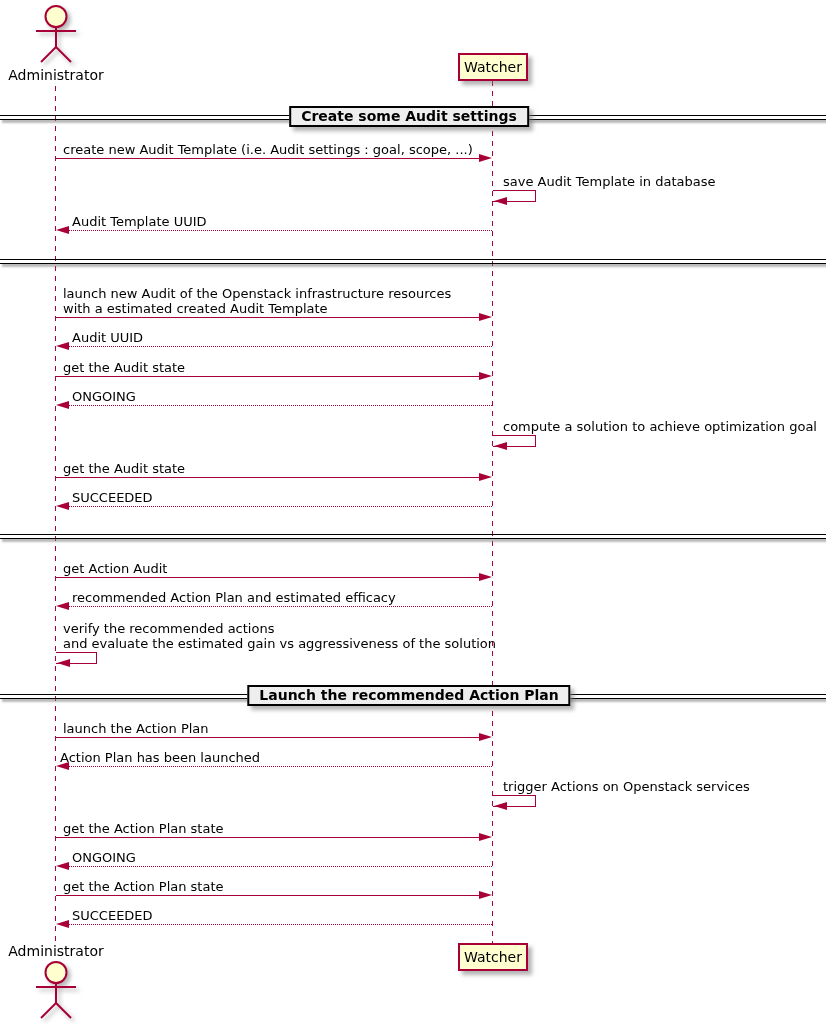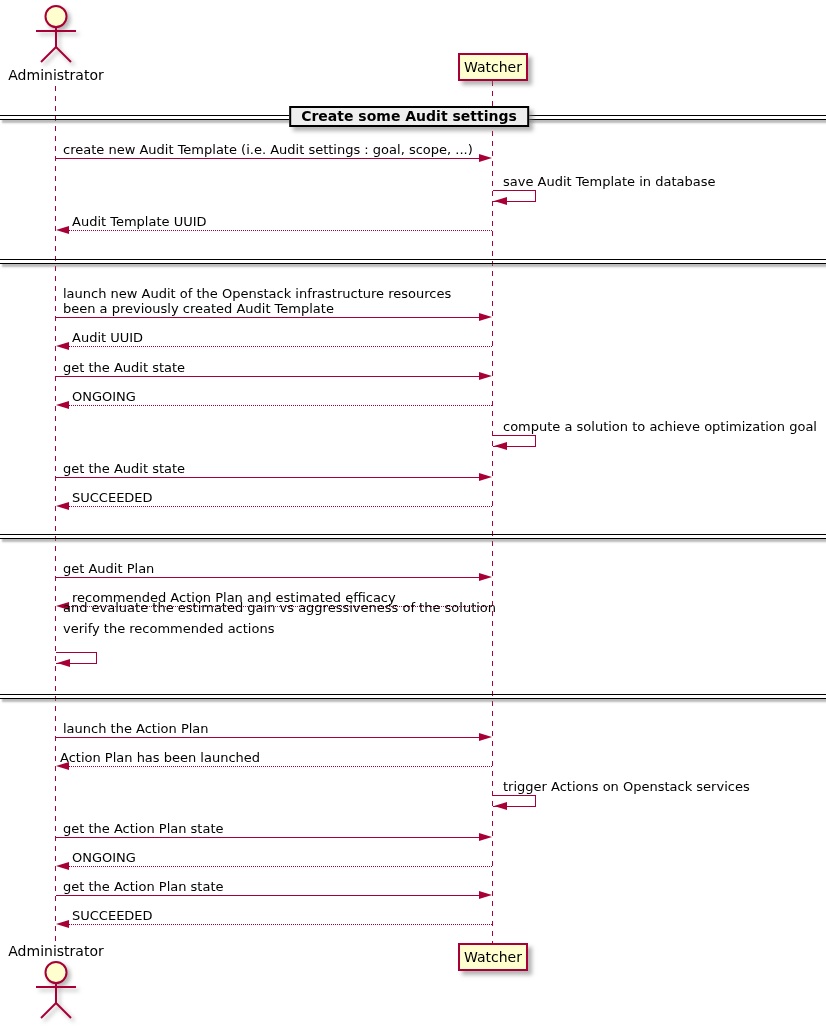--- a/index.html
+++ b/index.html
@@ -87,21 +87,21 @@
   <div class="msg">
     <div class="mlabel" style="left:72px;top:214px">Audit Template UUID</div>
     <div class="ln dot" style="left:68px;top:230px;width:424px"></div>
     <div class="ah-l" style="left:56px;top:226px"></div>
   </div>
 
   <div class="divider-lines" style="top:259px"></div>
 
   <div class="msg">
     <div class="mlabel" style="left:63px;top:286px">launch new Audit of the Openstack infrastructure resources</div>
-    <div class="mlabel" style="left:63px;top:301px">been a previously created Audit Template</div>
+    <div class="mlabel" style="left:63px;top:301px">with a estimated created Audit Template</div>
     <div class="ln" style="left:56px;top:317px;width:426px"></div>
     <div class="ah-r" style="left:479px;top:313px"></div>
   </div>
 
   <div class="msg">
     <div class="mlabel" style="left:72px;top:330px">Audit UUID</div>
     <div class="ln dot" style="left:68px;top:346px;width:424px"></div>
     <div class="ah-l" style="left:56px;top:342px"></div>
   </div>
 
@@ -131,39 +131,40 @@
 
   <div class="msg">
     <div class="mlabel" style="left:72px;top:490px">SUCCEEDED</div>
     <div class="ln dot" style="left:68px;top:506px;width:424px"></div>
     <div class="ah-l" style="left:56px;top:502px"></div>
   </div>
 
   <div class="divider-lines" style="top:534px"></div>
 
   <div class="msg">
-    <div class="mlabel" style="left:63px;top:561px">get Audit Plan</div>
+    <div class="mlabel" style="left:63px;top:561px">get Action Audit</div>
     <div class="ln" style="left:56px;top:577px;width:426px"></div>
     <div class="ah-r" style="left:479px;top:573px"></div>
   </div>
 
   <div class="msg">
     <div class="mlabel" style="left:72px;top:590px">recommended Action Plan and estimated efficacy</div>
     <div class="ln dot" style="left:68px;top:606px;width:424px"></div>
     <div class="ah-l" style="left:56px;top:602px"></div>
   </div>
 
   <div class="msg">
     <div class="mlabel" style="left:63px;top:621px">verify the recommended actions</div>
-    <div class="mlabel" style="left:63px;top:600px">and evaluate the estimated gain vs aggressiveness of the solution</div>
+    <div class="mlabel" style="left:63px;top:636px">and evaluate the estimated gain vs aggressiveness of the solution</div>
     <div class="loop" style="left:56px;top:652px;width:40px"></div>
     <div class="ah-l" style="left:57px;top:659px"></div>
   </div>
 
   <div class="divider-lines" style="top:694px"></div>
+  <div class="divider-box" style="top:685px">Launch the recommended Action Plan</div>
 
   <div class="msg">
     <div class="mlabel" style="left:63px;top:721px">launch the Action Plan</div>
     <div class="ln" style="left:56px;top:737px;width:426px"></div>
     <div class="ah-r" style="left:479px;top:733px"></div>
   </div>
 
   <div class="msg">
     <div class="mlabel" style="left:60px;top:750px">Action Plan has been launched</div>
     <div class="ln dot" style="left:68px;top:766px;width:424px"></div>

